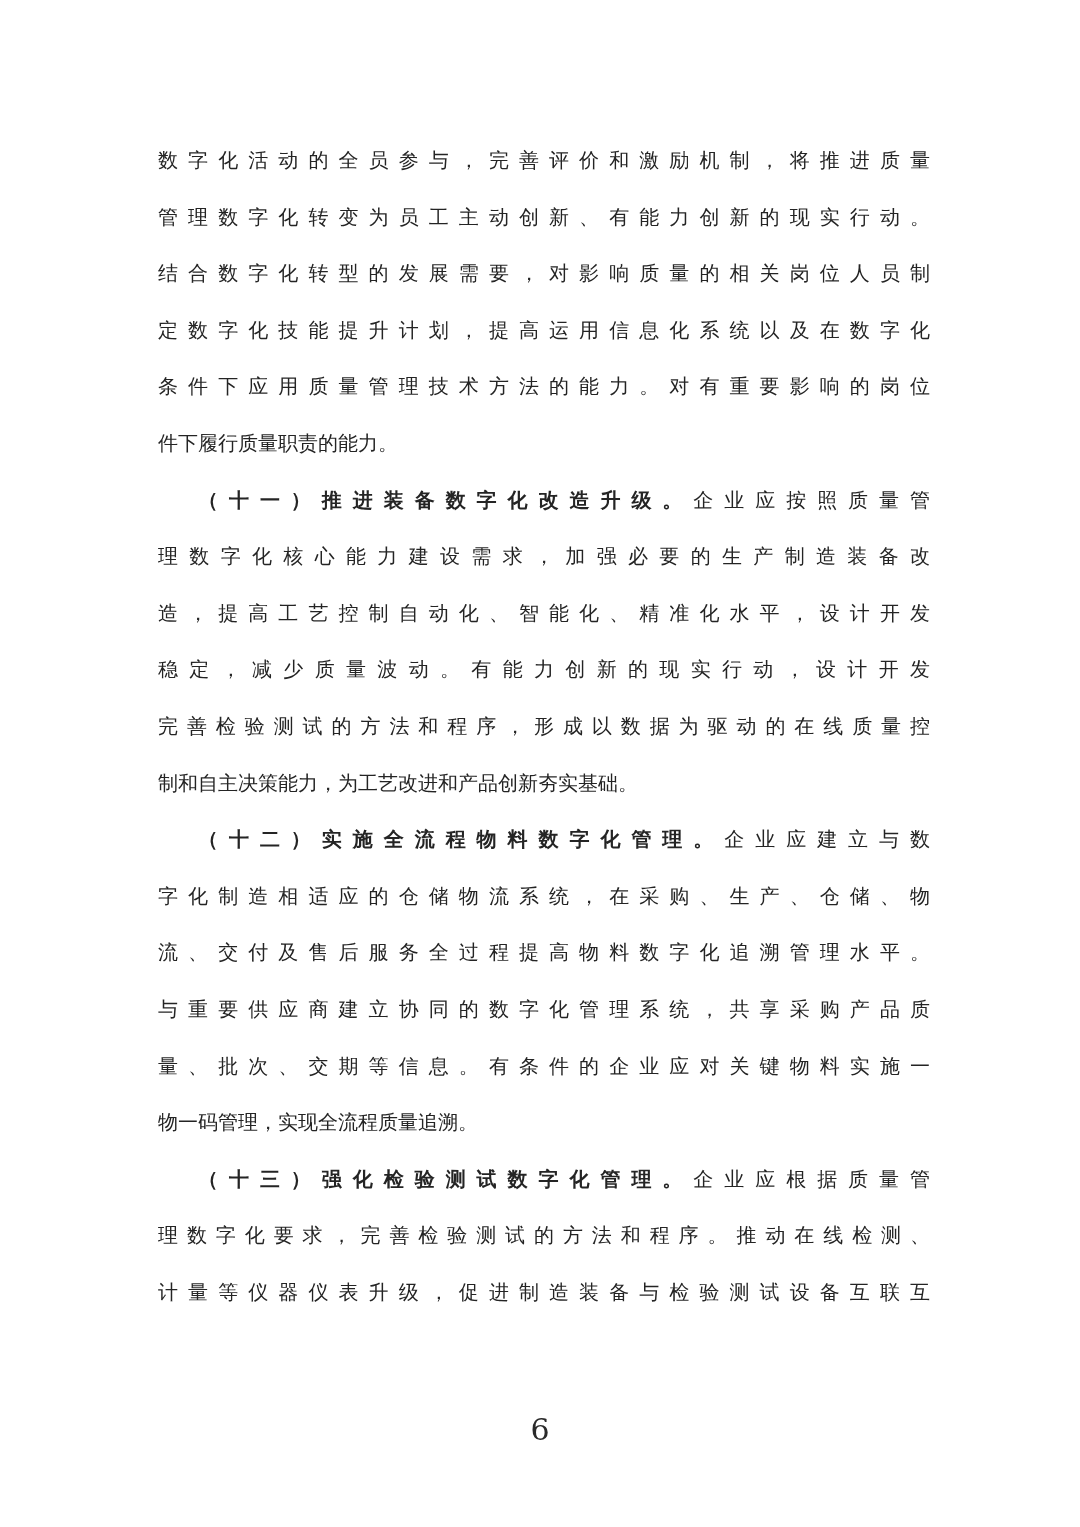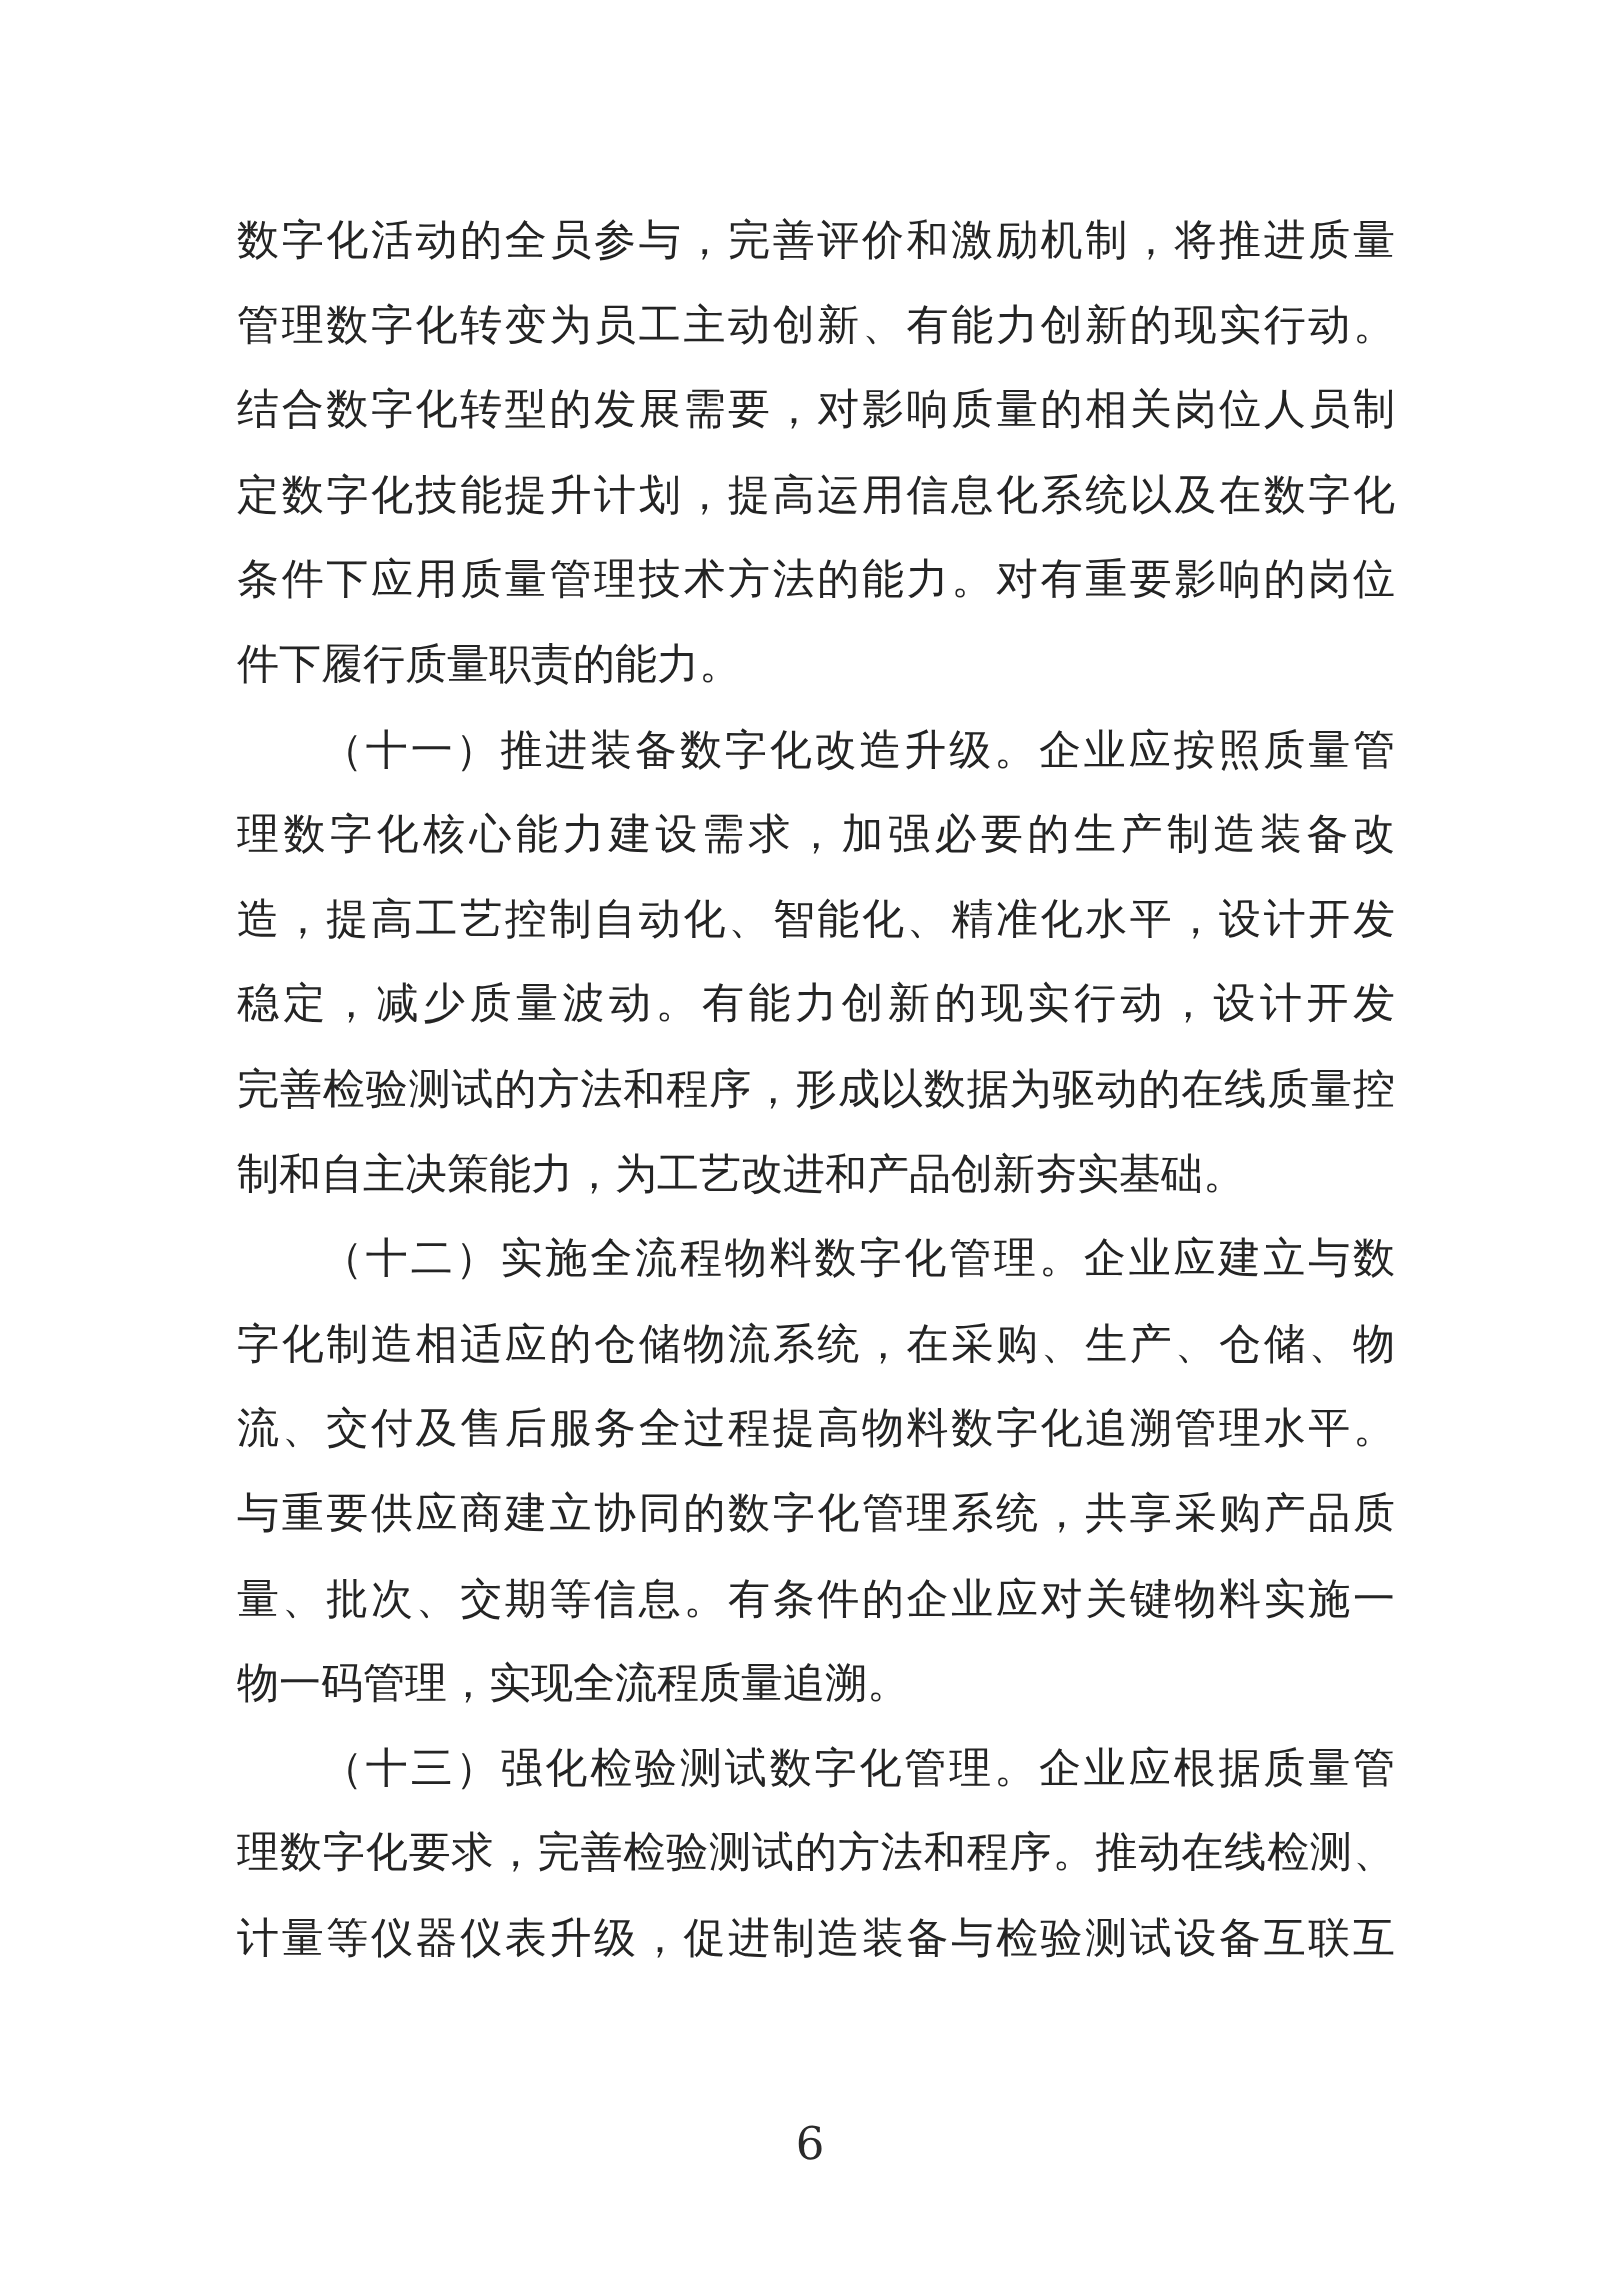--- a/index.html
+++ b/index.html
@@ -19,29 +19,29 @@
   .text-block {
     position: absolute;
     left: 158px;
     top: 132px;
     width: 772px;
   }
   .para { margin: 0; padding: 0; }
   .line {
     height: 56.6px;
     line-height: 56.6px;
-    font-size: 28px;
+    font-size: 20px;
     text-align: justify;
     text-align-last: justify;
     overflow: hidden;
     color: #242424;
   }
   .line.indent { text-indent: 2em; }
   .line.last { text-align-last: left; }
-  .b { font-weight: normal; }
+  .b { font-weight: bold; }
   .page-number {
     position: absolute;
     left: 0;
     top: 1410px;
     width: 1080px;
     text-align: center;
     font-size: 30px;
     line-height: 40px;
     color: #2a2a2a;
   }

